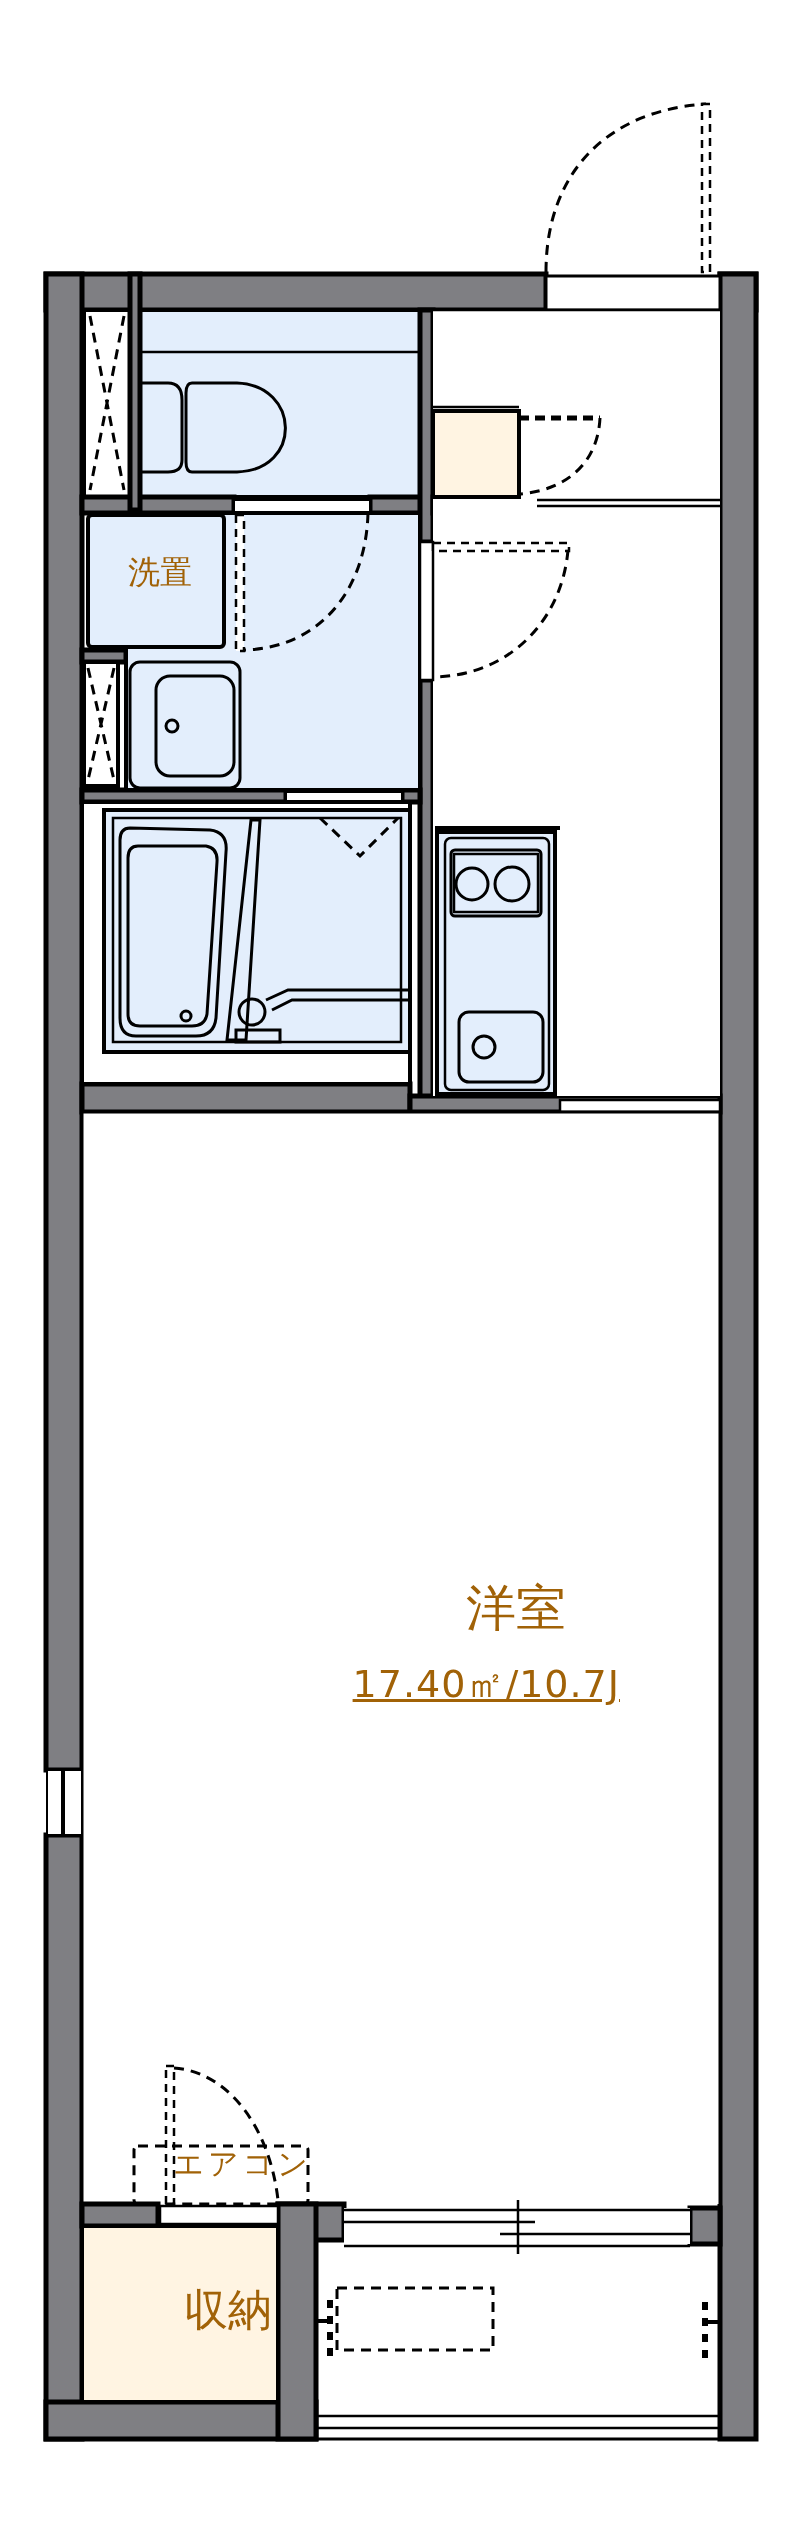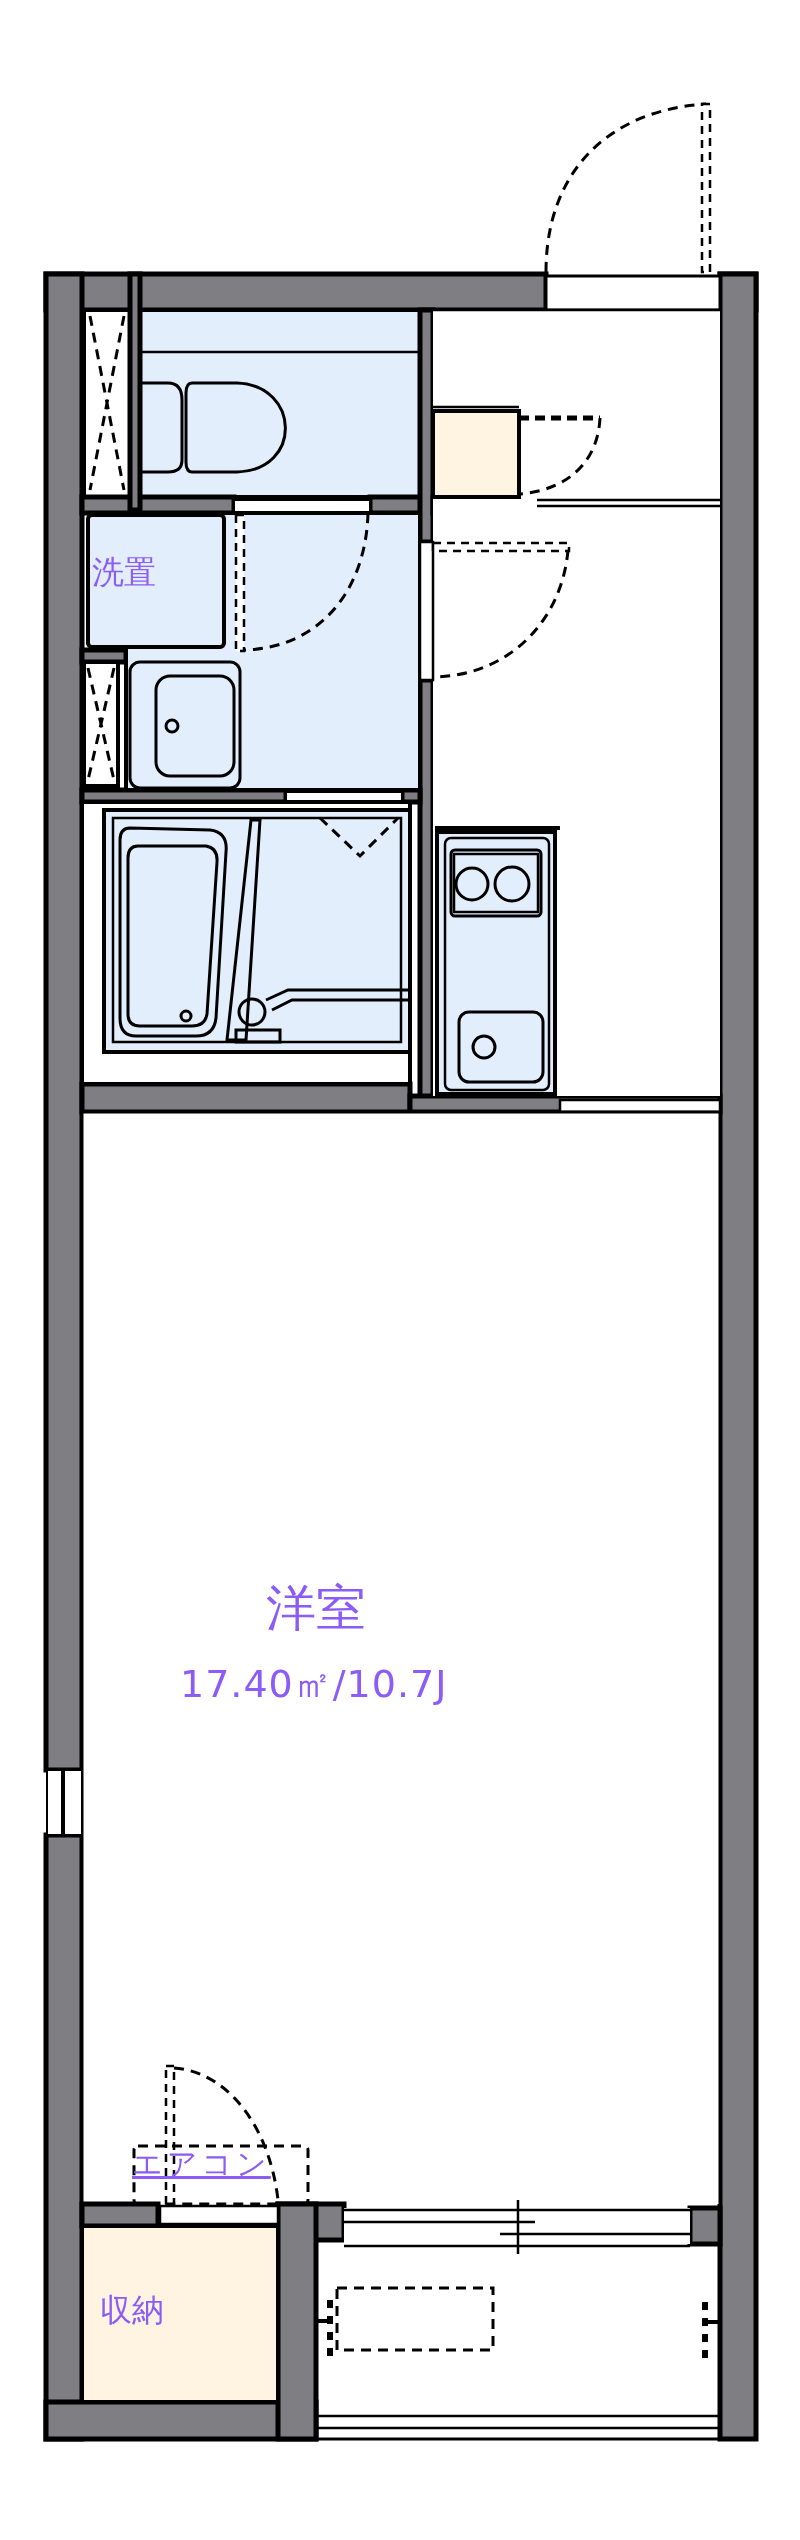--- a/index.html
+++ b/index.html
@@ -1,25 +1,25 @@
 <!DOCTYPE html>
 <html><head>
 <meta charset="utf-8">
 <style>
   html, body { margin: 0; padding: 0; background: #ffffff; }
   body { width: 800px; height: 2540px; position: relative; overflow: hidden;
          font-family: "DejaVu Sans", "Liberation Sans", sans-serif; }
   #plan { position: absolute; left: 0; top: 0; width: 800px; height: 2540px; }
-  .lbl { position: absolute; color: #8b5cf6; white-space: nowrap; text-align: left;
+  .lbl { position: absolute; color: #a16207; white-space: nowrap; text-align: right;
          font-family: "DejaVu Sans", "Liberation Sans", sans-serif; }
   .room-name { left: 266px; width: 300px; top: 1578px; font-size: 50px; line-height: 60px; }
-  .room-area { left: 180px; width: 440px; top: 1660px; font-size: 38px; line-height: 48px; letter-spacing: 1px; }
+  .room-area { left: 180px; width: 440px; top: 1660px; font-size: 38px; line-height: 48px; letter-spacing: 1px; text-decoration: underline; }
   .wash-lbl { left: 92px; width: 100px; top: 552px; font-size: 32px; line-height: 40px; }
-  .storage-lbl { left: 100px; width: 160px; top: 2285px; font-size: 32px; line-height: 50px; }
-  .ac-lbl { left: 132px; width: 180px; top: 2146px; font-size: 30px; line-height: 36px; letter-spacing: 4px; text-decoration: underline; }
+  .storage-lbl { left: 112px; width: 160px; top: 2285px; font-size: 44px; line-height: 50px; }
+  .ac-lbl { left: 132px; width: 180px; top: 2146px; font-size: 30px; line-height: 36px; letter-spacing: 4px; }
 </style>
 </head>
 <body>
 
 <svg id="plan" viewBox="0 0 800 2540" xmlns="http://www.w3.org/2000/svg">
   <defs>
     <style>
       .wall { fill: #7f7f83; stroke: #000; stroke-width: 5; }
       .wet { fill: #e3eefc; stroke: #000; stroke-width: 4; }
       .cream { fill: #fff4e2; stroke: #000; stroke-width: 4; }

